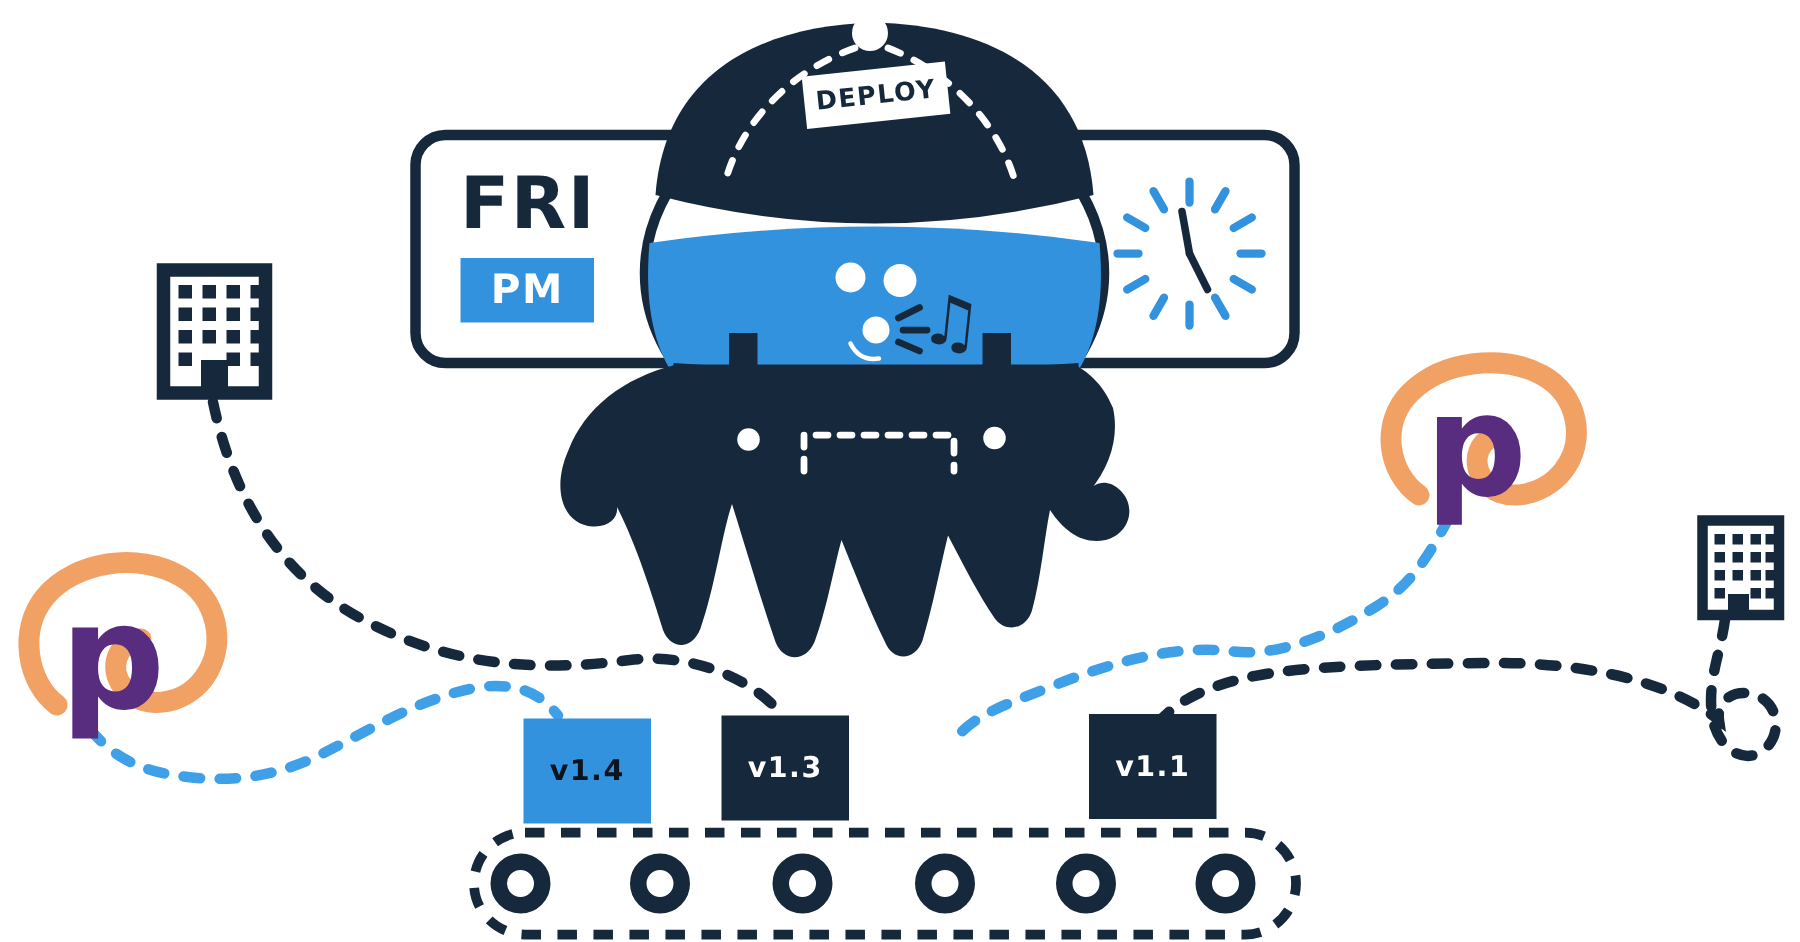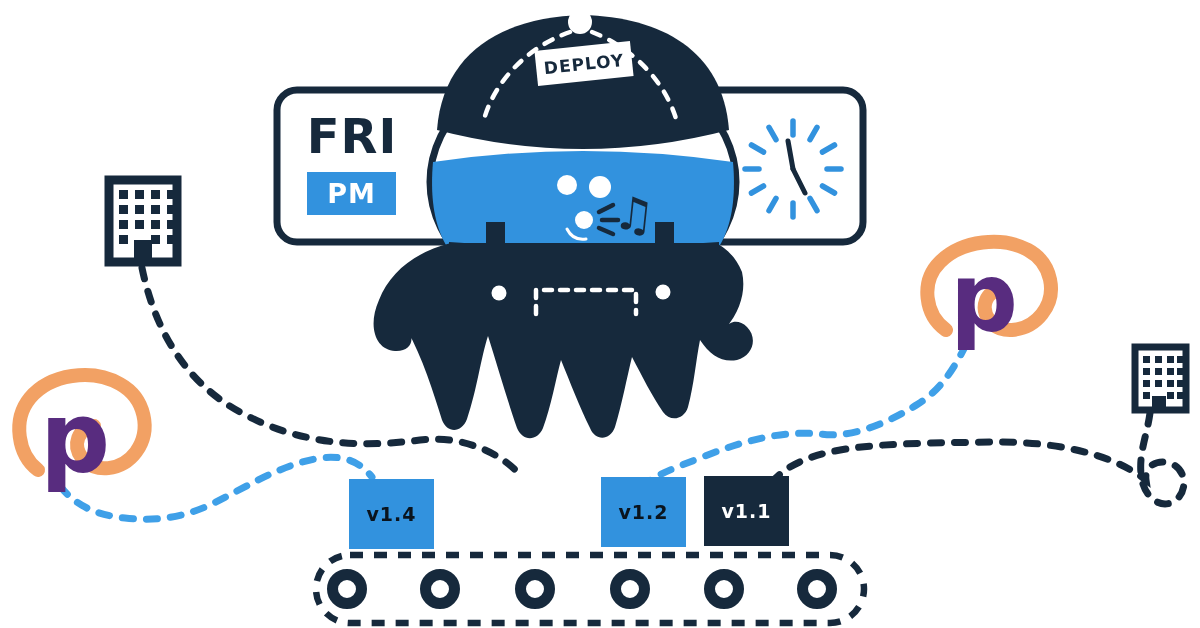--- a/index.html
+++ b/index.html
@@ -23,21 +23,21 @@
   }
   .vbox{
     top:477px;width:85px;height:70px;
     font-size:19px;font-weight:bold;letter-spacing:1px;
   }
   .vbox.blue{background:#3292DE;color:#0A141E;}
   .vbox.navy{background:#16293C;color:#ffffff;}
   .v14{left:349px;top:479px;}
   .v13{left:481px;}
   .v12{left:601px;}
-  .v11{left:704px;top:476px;}
+  .v11{left:726px;top:476px;}
 </style>
 </head>
 <body>
 
 <div class="canvas">
 
 <svg width="1200" height="628" viewBox="0 0 1200 628">
 
   <rect x="277" y="90" width="586" height="152" rx="20" fill="#ffffff" stroke="#16293C" stroke-width="7"></rect>
 
@@ -184,16 +184,16 @@
     <circle cx="499" cy="293" r="7.5" fill="#ffffff"></circle>
     <circle cx="663" cy="292" r="7.5" fill="#ffffff"></circle>
   </g>
 </svg>
 
 <div class="overlay pm-box">PM</div>
 <div class="overlay fri">FRI</div>
 <div class="overlay deploy-label">DEPLOY</div>
 
 <div class="overlay vbox blue v14">v1.4</div>
-<div class="overlay vbox blue v12">v1.2</div>
+<div class="overlay vbox navy v13">v1.3</div>
 <div class="overlay vbox navy v11">v1.1</div>
 
 </div>
 
 </body></html>

